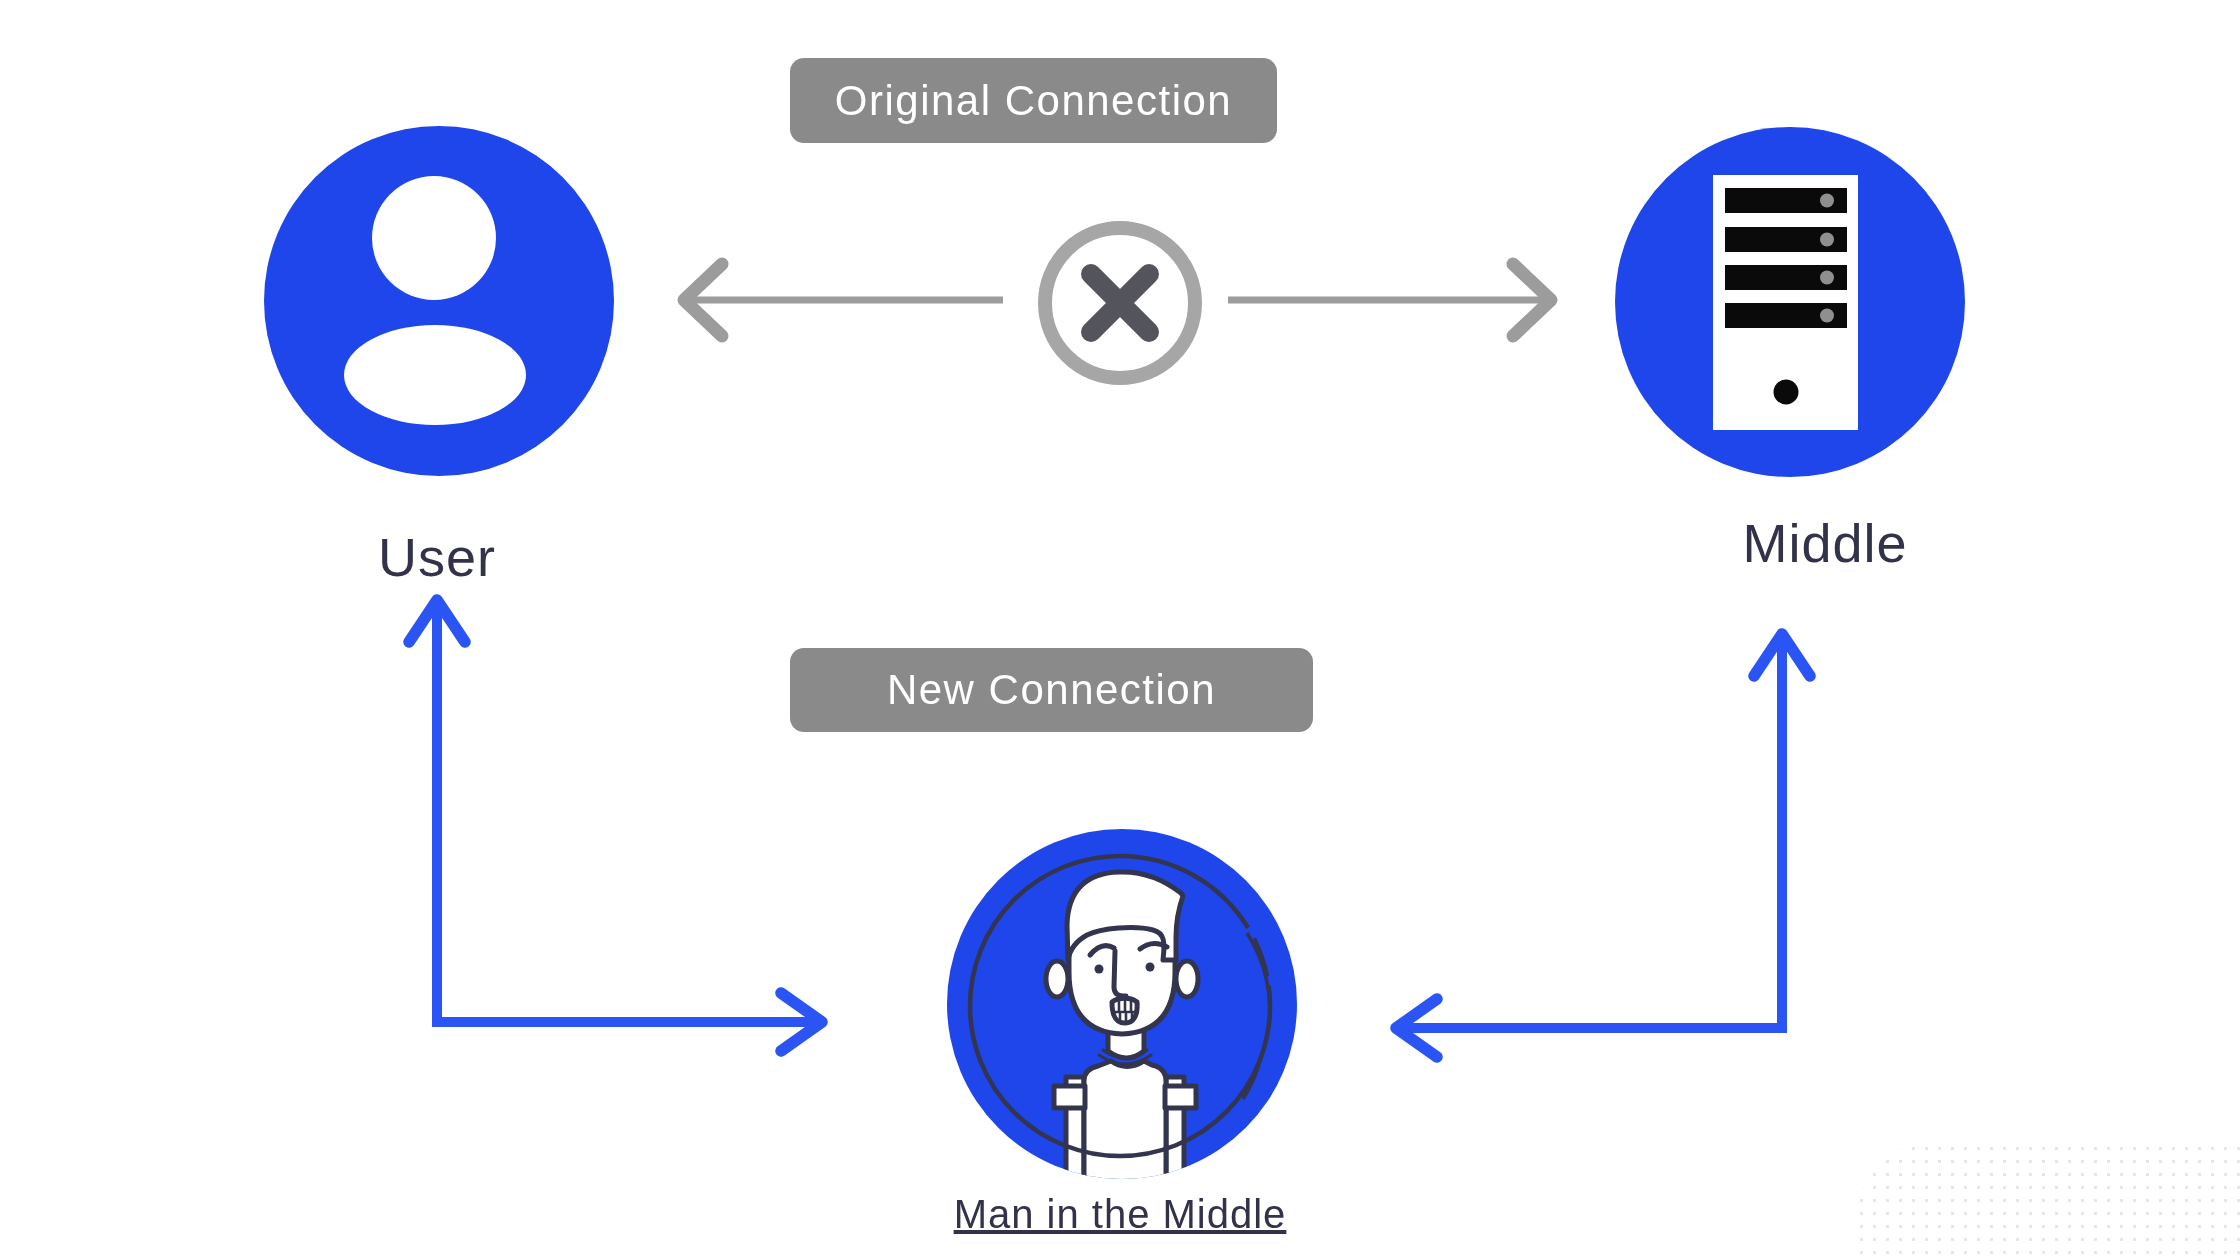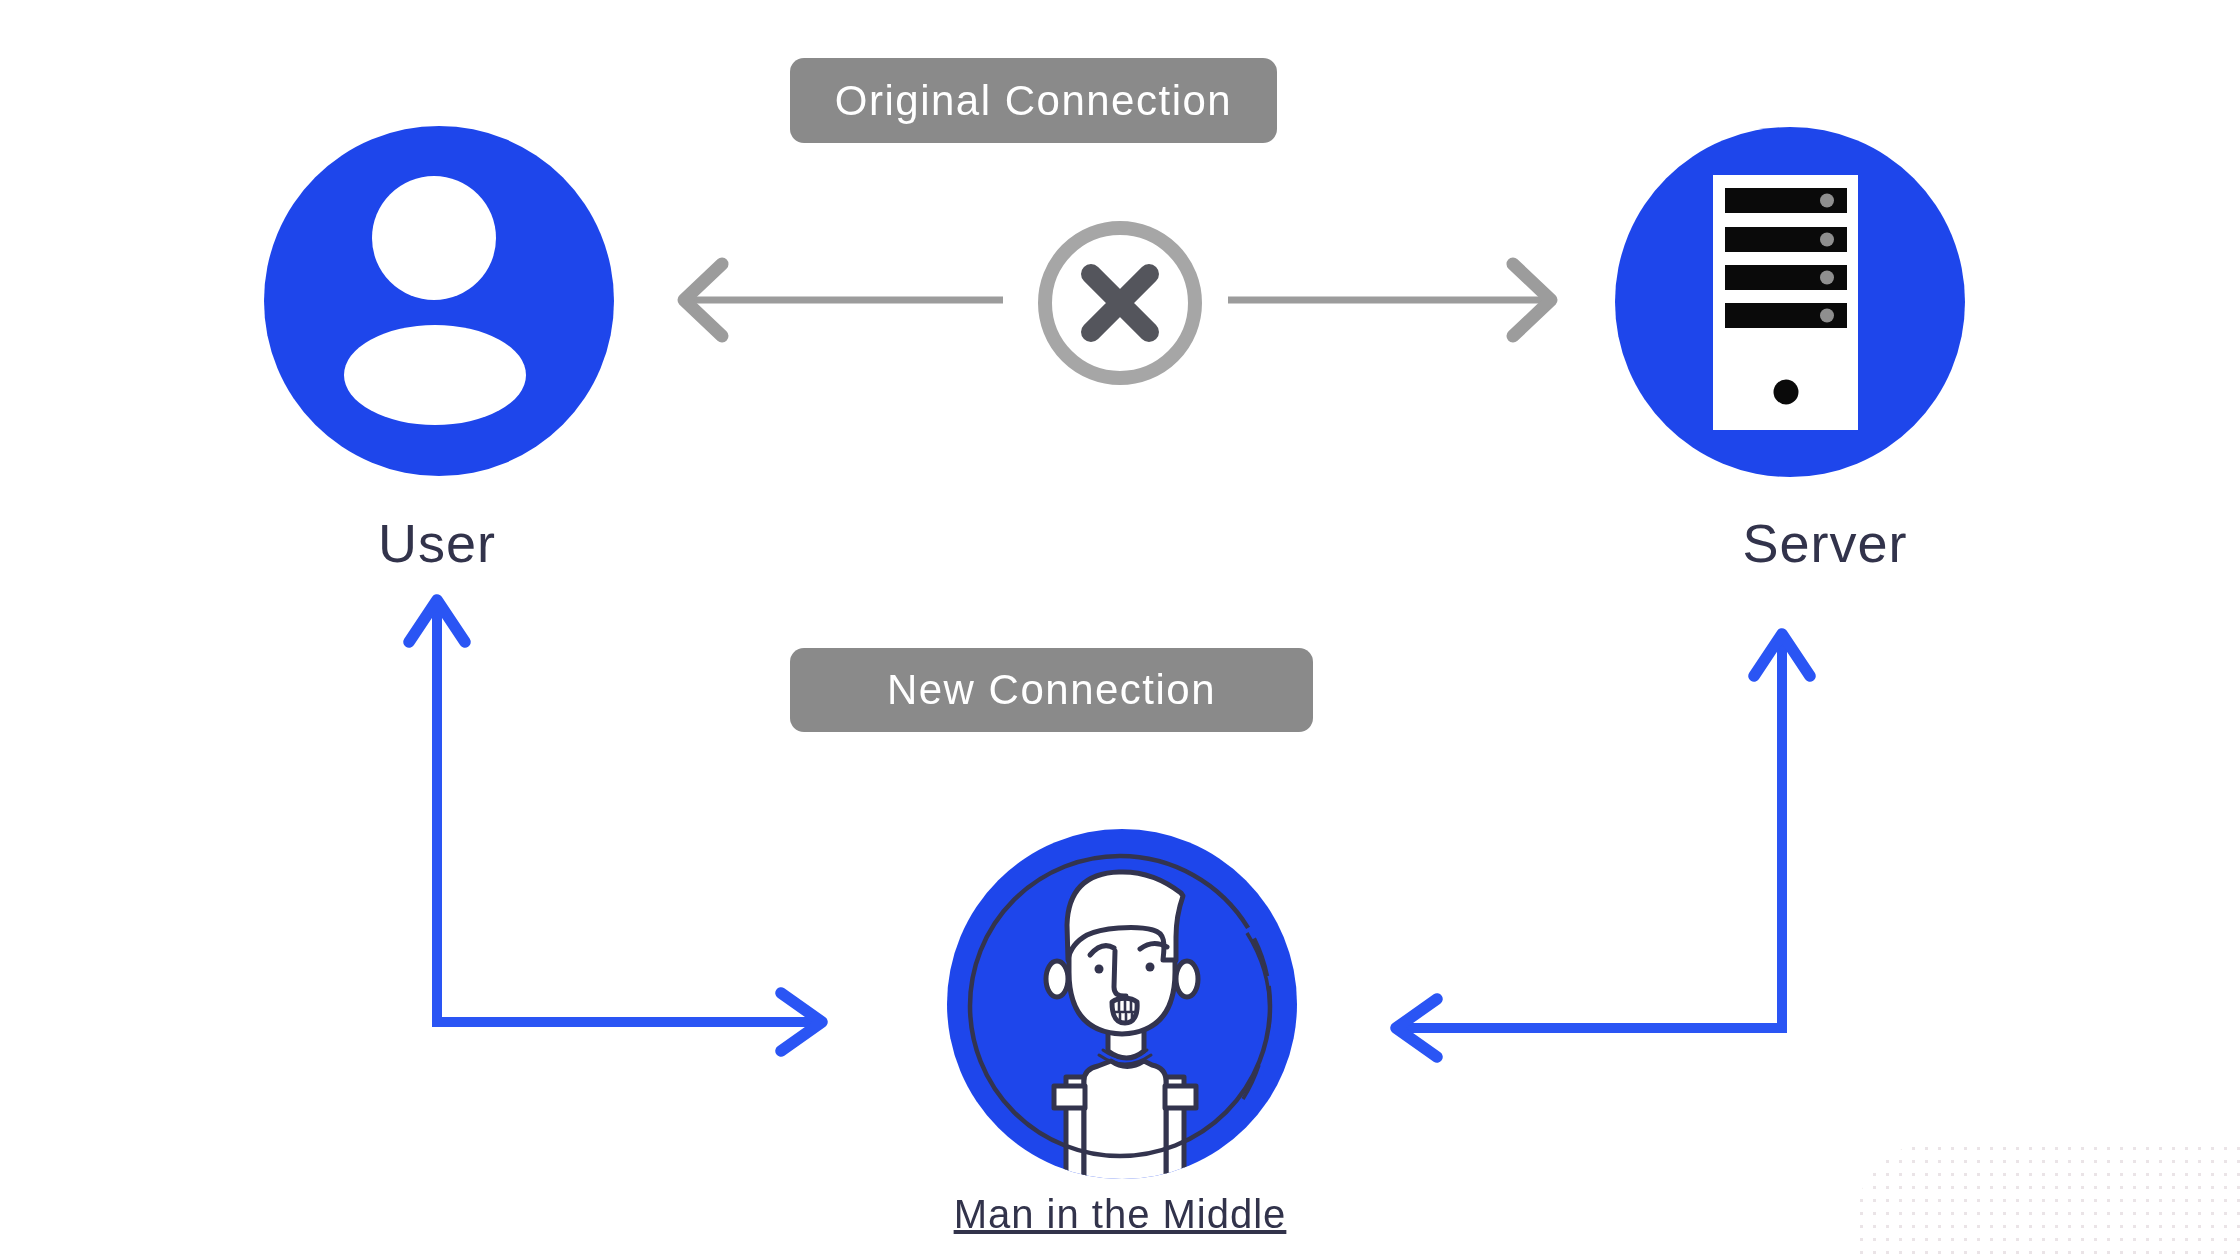--- a/index.html
+++ b/index.html
@@ -92,42 +92,42 @@
     <span>New Connection</span>
   </div>
 
   <div class="node" style="left:264px;top:126px;">
     <svg viewBox="0 0 350 350">
       <circle class="fill-blue" cx="175" cy="175" r="175"></circle>
       <circle cx="170" cy="112" r="62" fill="#ffffff"></circle>
       <ellipse cx="171" cy="249" rx="91" ry="50" fill="#ffffff"></ellipse>
     </svg>
   </div>
-  <div class="node-label" style="left:237px;top:514px;width:400px;">User</div>
+  <div class="node-label" style="left:237px;top:528px;width:400px;">User</div>
 
   <div class="node" style="left:1615px;top:127px;">
     <svg viewBox="0 0 350 350">
       <circle class="fill-blue" cx="175" cy="175" r="175"></circle>
       <rect x="98" y="48" width="145" height="255" fill="#ffffff"></rect>
       <g fill="var(--server_bar_black)">
         <rect x="110" y="61" width="122" height="25"></rect>
         <rect x="110" y="100" width="122" height="25"></rect>
         <rect x="110" y="138" width="122" height="25"></rect>
         <rect x="110" y="176" width="122" height="25"></rect>
       </g>
       <g fill="var(--server_dot_gray)">
         <circle cx="212" cy="73.5" r="7"></circle>
         <circle cx="212" cy="112.5" r="7"></circle>
         <circle cx="212" cy="150.5" r="7"></circle>
         <circle cx="212" cy="188.5" r="7"></circle>
       </g>
       <circle cx="171" cy="265" r="12.5" fill="var(--server_bar_black)"></circle>
     </svg>
   </div>
-  <div class="node-label" style="left:1625px;top:514px;width:400px;">Server</div>
+  <div class="node-label" style="left:1625px;top:514px;width:400px;">Middle</div>
 
   <div class="node" style="left:947px;top:829px;">
     <svg viewBox="0 0 350 350">
       <defs>
         <clipPath id="mc">
             <circle cx="175" cy="175" r="175"></circle>
           </clipPath>
       </defs>
       <circle class="fill-blue" cx="175" cy="175" r="175"></circle>
       <g clip-path="url(#mc)">

